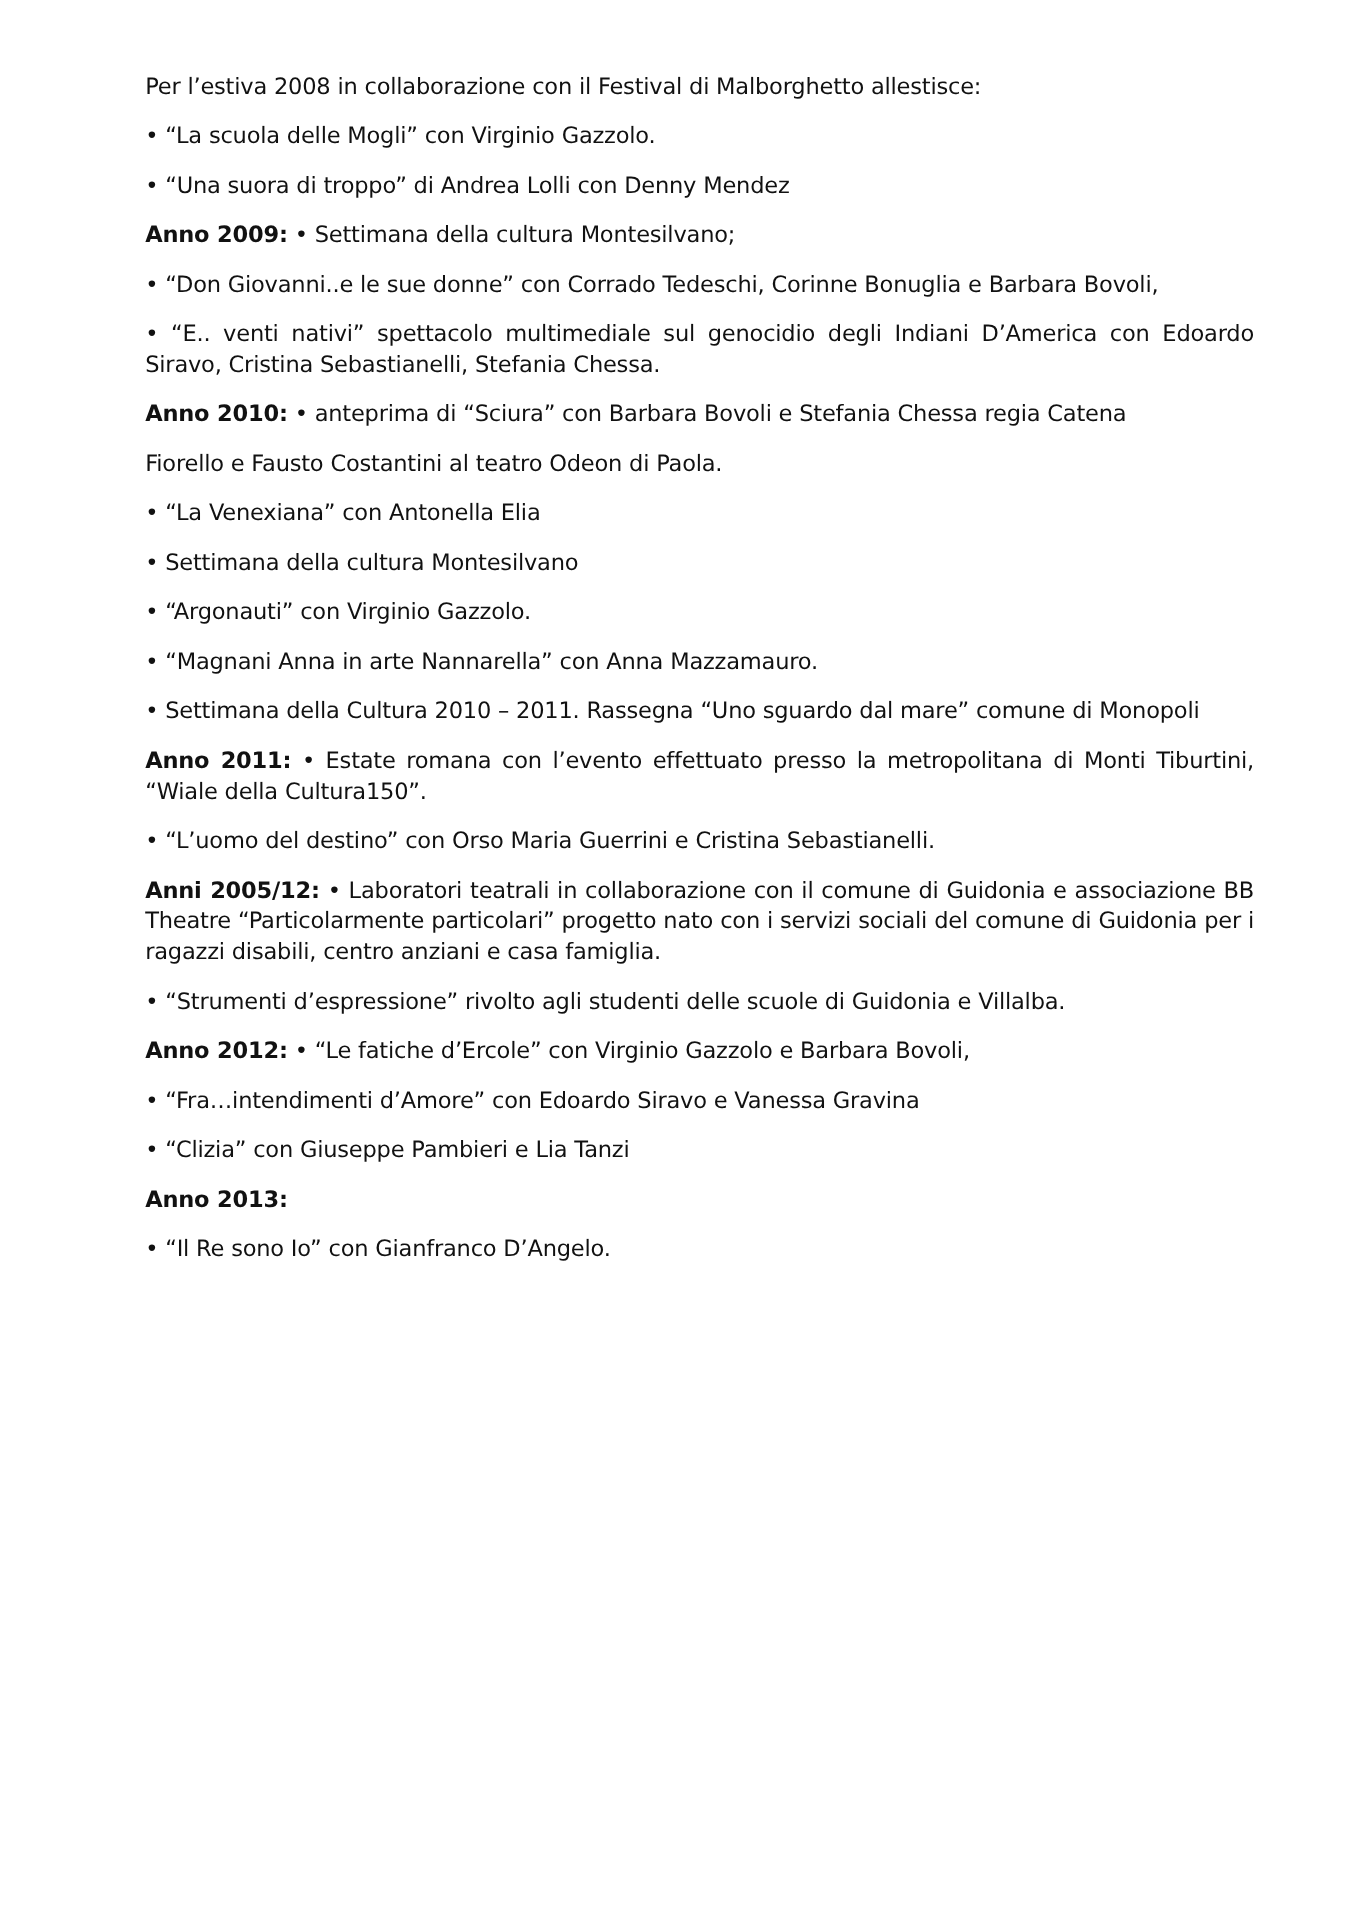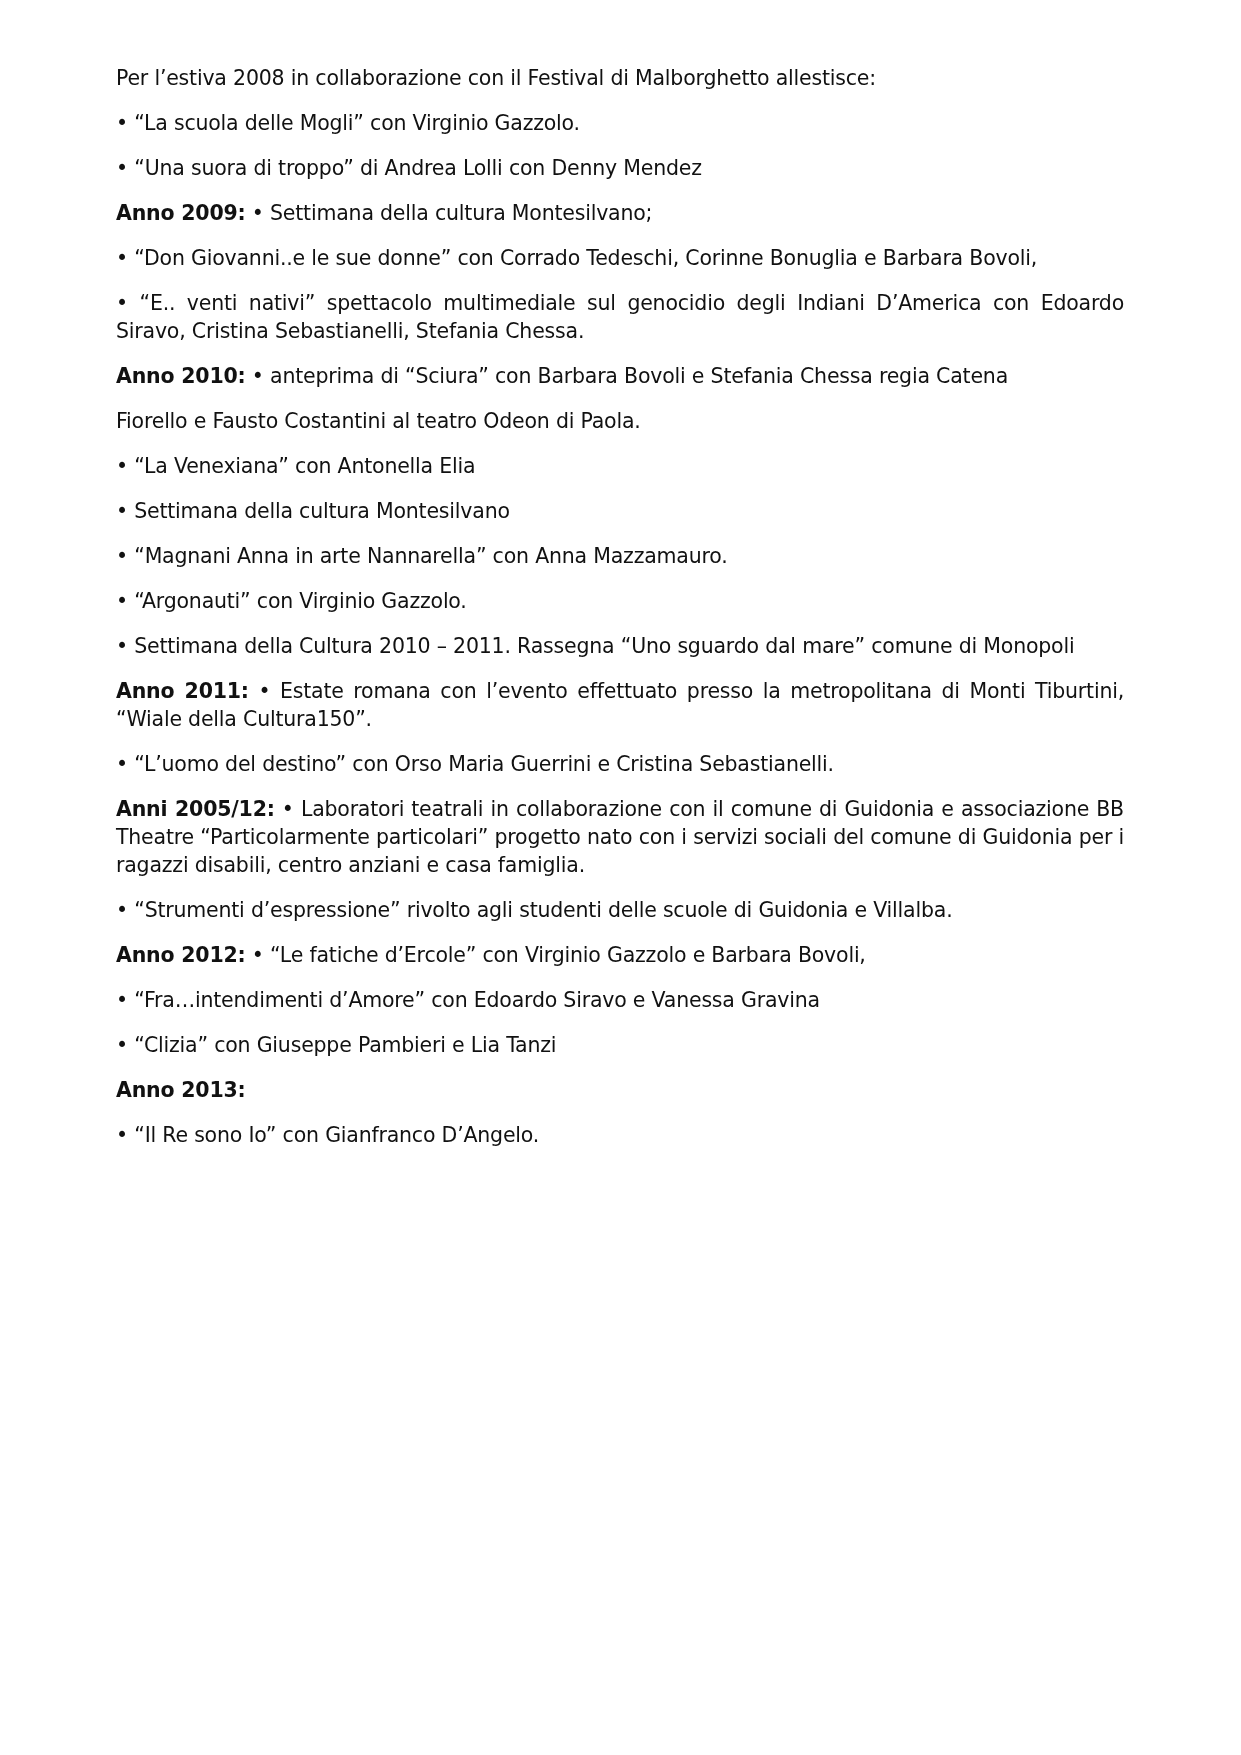--- a/index.html
+++ b/index.html
@@ -1,19 +1,19 @@
 <!DOCTYPE html>
 <html><head>
 <meta charset="utf-8">
 <style>
   html, body { margin: 0; padding: 0; background: #ffffff; }
   body { width: 1241px; height: 1755px; position: relative; overflow: hidden; }
   .page {
     position: absolute;
-    left: 116px;
+    left: 132px;
     top: 64px;
     width: 1008px;
     font-family: "DejaVu Sans", sans-serif;
     font-size: 20.5px;
     color: #111111;
     letter-spacing: -0.2px;
   }
   .p {
     margin: 0 0 17px 0;
     line-height: 28px;
@@ -28,22 +28,22 @@
   <p class="p"><span>Per l’estiva 2008 in collaborazione con il Festival di Malborghetto allestisce:</span></p>
   <p class="p"><span>• “La scuola delle Mogli” con Virginio Gazzolo.</span></p>
   <p class="p"><span>• “Una suora di troppo” di Andrea Lolli con Denny Mendez</span></p>
   <p class="p"><span class="label">Anno 2009:</span><span> • Settimana della cultura Montesilvano;</span></p>
   <p class="p"><span>• “Don Giovanni..e le sue donne” con Corrado Tedeschi, Corinne Bonuglia e Barbara Bovoli,</span></p>
   <p class="p"><span>• “E.. venti nativi” spettacolo multimediale sul genocidio degli Indiani D’America con Edoardo Siravo, Cristina Sebastianelli, Stefania Chessa.</span></p>
   <p class="p"><span class="label">Anno 2010:</span><span> • anteprima di “Sciura” con Barbara Bovoli e Stefania Chessa regia Catena</span></p>
   <p class="p"><span>Fiorello e Fausto Costantini al teatro Odeon di Paola.</span></p>
   <p class="p"><span>• “La Venexiana” con Antonella Elia</span></p>
   <p class="p"><span>• Settimana della cultura Montesilvano</span></p>
+  <p class="p"><span>• “Argonauti” con Virginio Gazzolo.</span></p>
   <p class="p"><span>• “Magnani Anna in arte Nannarella” con Anna Mazzamauro.</span></p>
-  <p class="p"><span>• “Argonauti” con Virginio Gazzolo.</span></p>
   <p class="p"><span>• Settimana della Cultura 2010 – 2011. Rassegna “Uno sguardo dal mare” comune di Monopoli</span></p>
   <p class="p"><span class="label">Anno 2011:</span><span> • Estate romana con l’evento effettuato presso la metropolitana di Monti Tiburtini, “Wiale della Cultura150”.</span></p>
   <p class="p"><span>• “L’uomo del destino” con Orso Maria Guerrini e Cristina Sebastianelli.</span></p>
   <p class="p"><span class="label">Anni 2005/12:</span><span> • Laboratori teatrali in collaborazione con il comune di Guidonia e associazione BB Theatre “Particolarmente particolari” progetto nato con i servizi sociali del comune di Guidonia per i ragazzi disabili, centro anziani e casa famiglia.</span></p>
   <p class="p"><span>• “Strumenti d’espressione” rivolto agli studenti delle scuole di Guidonia e Villalba.</span></p>
   <p class="p"><span class="label">Anno 2012:</span><span> • “Le fatiche d’Ercole” con Virginio Gazzolo e Barbara Bovoli,</span></p>
   <p class="p"><span>• “Fra…intendimenti d’Amore” con Edoardo Siravo e Vanessa Gravina</span></p>
   <p class="p"><span>• “Clizia” con Giuseppe Pambieri e Lia Tanzi</span></p>
   <p class="p"><span class="label">Anno 2013:</span><span></span></p>
   <p class="p"><span>• “Il Re sono Io” con Gianfranco D’Angelo.</span></p>

